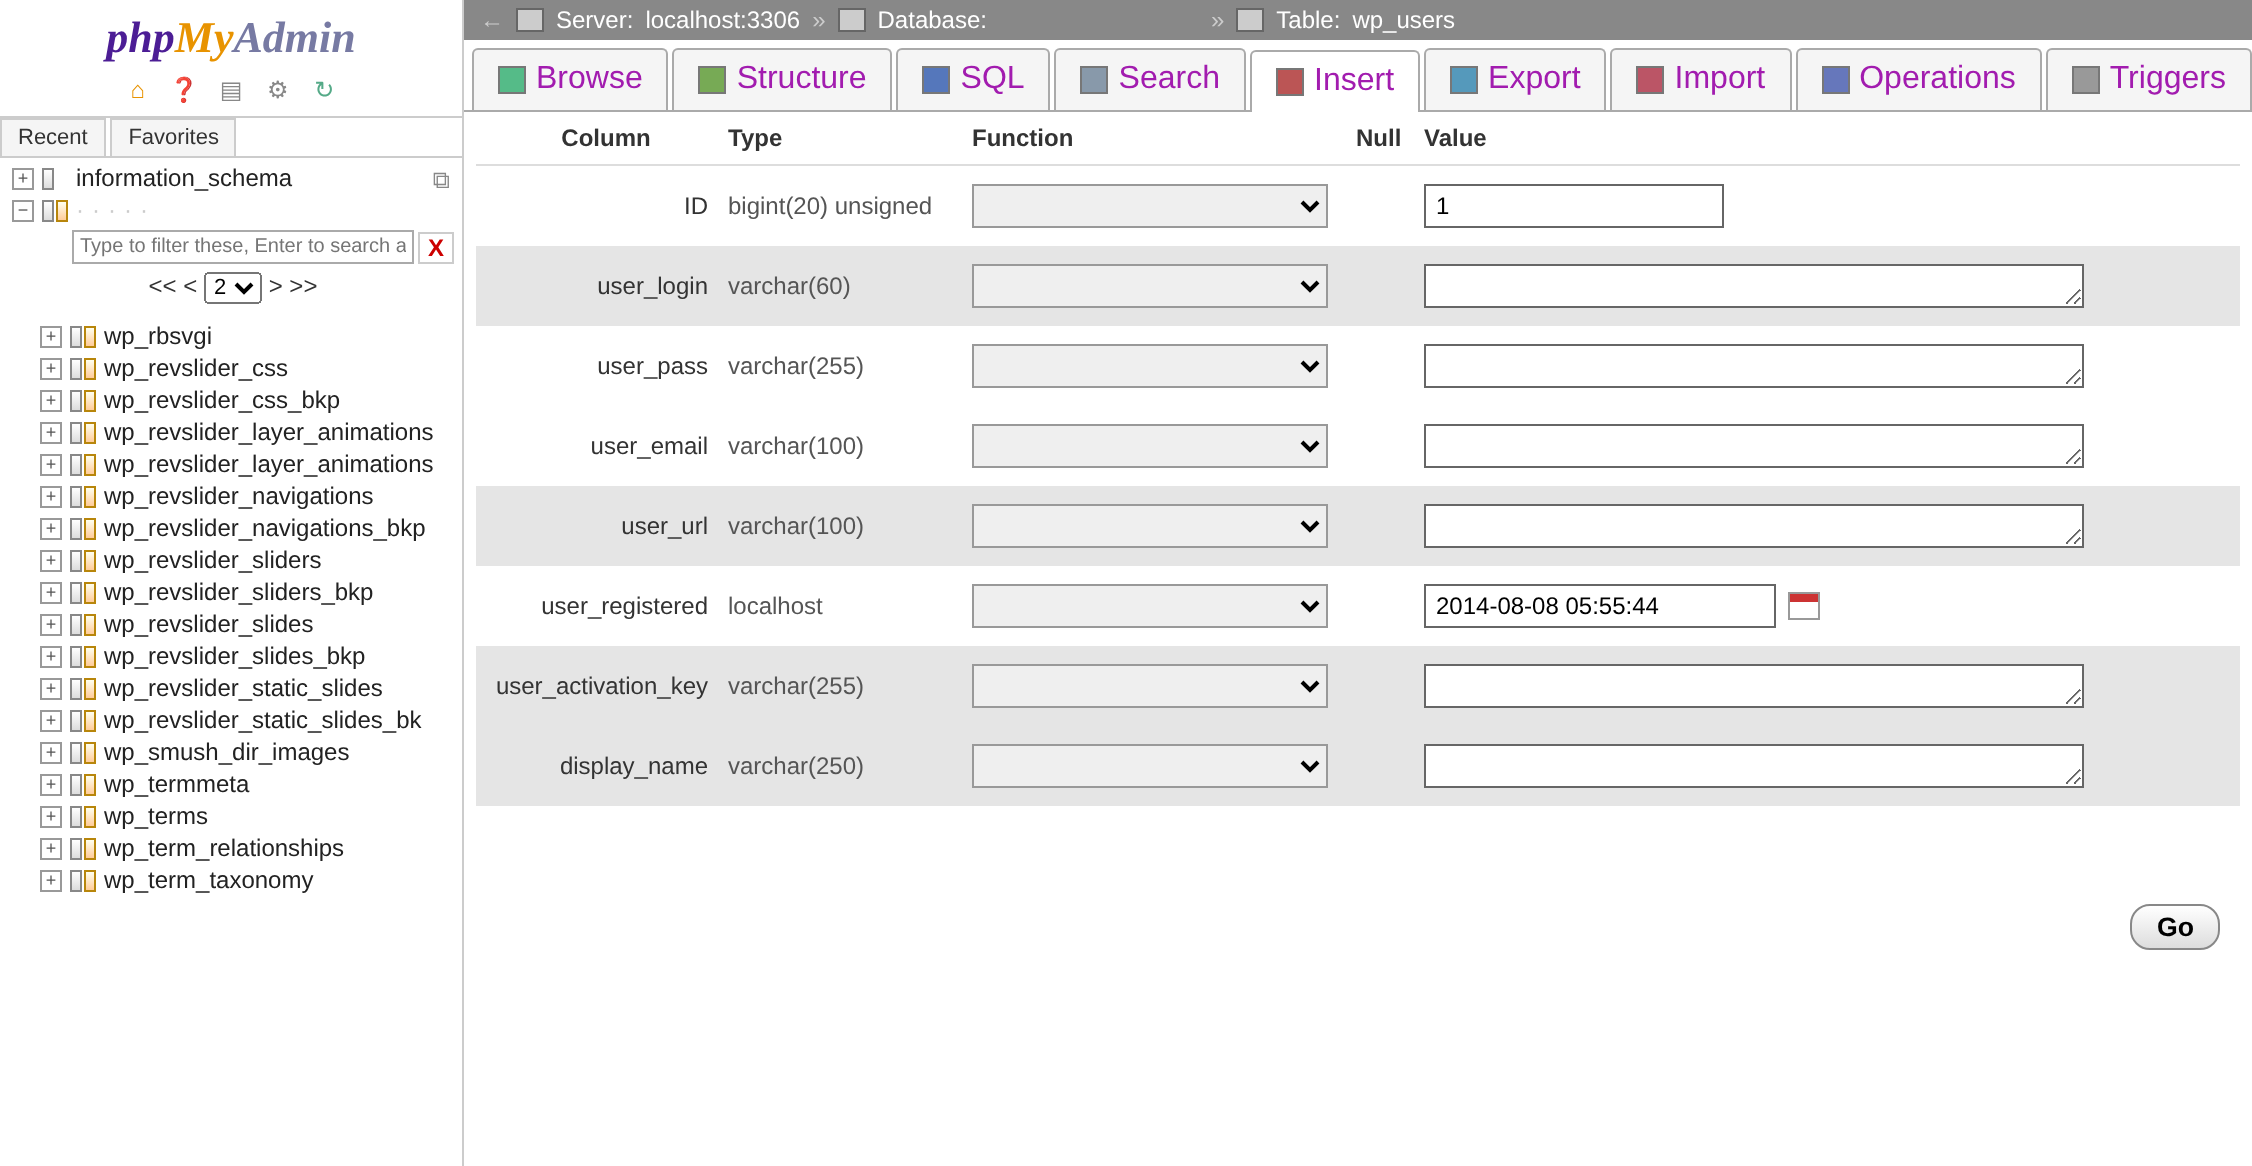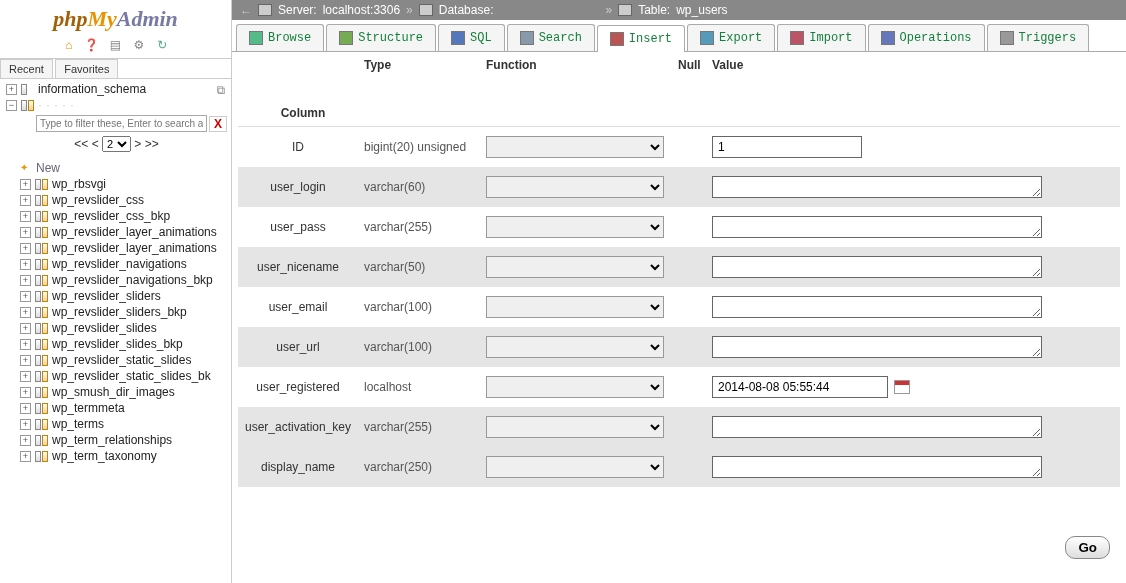--- a/index.html
+++ b/index.html
@@ -1,20 +1,20 @@
 <!DOCTYPE html>
 <html><head>
 <meta charset="utf-8">
 <style>
 * { box-sizing: border-box; margin: 0; padding: 0; }
 body { font-family: sans-serif; font-size: 12px; color: #333; background: #fff; width: 1126px; height: 583px; overflow: hidden; display: flex; }
 .sidebar { width: 232px; height: 100%; background: #fff; border-right: 1px solid #ccc; display: flex; flex-direction: column; overflow: hidden; }
 .logo { text-align: center; padding: 6px 0 2px; }
 .logo-text { font-family: Georgia, serif; font-size: 22px; font-weight: bold; font-style: italic; }
-.logo-php { color: #a16207; }
+.logo-php { color: #4c1d95; }
 .logo-my { color: #e89300; font-style: italic; }
 .logo-admin { color: #777aa3; }
 .icon-row { text-align: center; padding: 4px 0; }
 .icon-row span { display: inline-block; width: 16px; height: 16px; margin: 0 2px; }
 .tabbar { border-top: 1px solid #ccc; border-bottom: 1px solid #ccc; }
 .tabbar span { display: inline-block; padding: 3px 8px; border: 1px solid #ccc; border-bottom: none; background: #f5f5f5; margin-right: -1px; font-size: 11px; text-align: right; }
 .tree-wrap { flex: 1; overflow-y: auto; padding: 2px 0 0 2px; position: relative; }
 .link-icon { position: absolute; right: 6px; top: 4px; color: #888; }
 .filter-row { margin: 2px 4px 4px 34px; display: flex; align-items: center; gap: 2px; }
 .filter-row input { flex: 1; font-size: 10px; color: #999; padding: 2px 3px; border: 1px solid #aaa; }
@@ -33,31 +33,31 @@
 .tree-label.link { color: #667; }
 .main { flex: 1; height: 100%; display: flex; flex-direction: column; background: #fff; overflow: hidden; }
 .breadcrumb { background: #888; color: #fff; padding: 3px 8px; display: flex; align-items: center; gap: 6px; font-size: 12px; }
 .bc-arrow { color: #ccc; }
 .bc-ico { width: 14px; height: 12px; background: #ccc; border: 1px solid #666; }
 .bc-sep { color: #ccc; }
 .topnav { display: flex; padding: 4px 4px 0; border-bottom: 1px solid #aaa; background: #fff; }
 .topnav-item { display: flex; align-items: center; gap: 5px; padding: 6px 12px; border: 1px solid #aaa; border-bottom: none; margin-right: 2px; background: #f5f5f5; border-radius: 3px 3px 0 0; }
 .topnav-item.active { background: #fff; position: relative; top: 1px; }
 .topnav-item .tico { width: 14px; height: 14px; }
-.topnav-item .tlbl { color: #15803d; font-size: 12px; font-family: Liberation Mono, monospace; }
+.topnav-item .tlbl { color: #a21caf; font-size: 16px; }
 .form-area { flex: 1; overflow-y: auto; padding: 0 6px 10px; }
 .hdr-row { display: flex; font-weight: bold; padding: 6px 4px; border-bottom: 1px solid #ddd; }
-.col-c { width: 122px; text-align: center; margin-top: 48px; }
+.col-c { width: 122px; text-align: center; }
 .col-t { width: 122px; }
 .col-f { width: 192px; }
 .col-n { width: 34px; }
 .col-v { flex: 1; }
 .data-row { display: flex; align-items: center; padding: 9px 4px; }
 .data-row.odd { background: #e5e5e5; }
-.cell-col { width: 122px; text-align: center; padding-right: 10px; }
+.cell-col { width: 122px; text-align: right; padding-right: 10px; }
 .cell-type { width: 122px; color: #555; }
 .cell-func { width: 192px; }
 .cell-func select { width: 178px; height: 22px; border: 1px solid #999; }
 .cell-null { width: 34px; }
 .cell-val { flex: 1; display: flex; align-items: center; gap: 6px; }
 .cell-val input { height: 22px; border: 1px solid #666; padding: 2px 5px; font-size: 12px; }
 .cell-val textarea { height: 22px; border: 1px solid #666; padding: 2px 5px; font-size: 12px; resize: both; background: #fff; }
 .w-short { width: 92px; }
 .w-med { width: 150px; }
 .w-long { width: 330px; }
@@ -104,24 +104,20 @@
     </div>
     <div class="filter-row">
       <input placeholder="Type to filter these, Enter to search all" style="">
       <span class="filter-x">X</span>
     </div>
     <div class="pager">
       <span>&lt;&lt; &lt;</span>
       <select><option>2</option></select>
       <span>&gt; &gt;&gt;</span>
     </div>
-    <div class="tree-node indent1">
-      <span class="new-ico"></span>
-      <span class="tree-label link">New</span>
-    </div>
     <div id="table-list">
         <div class="tree-node indent1">
           <span class="plus-box">+</span>
           <span class="db-ico">
             <span></span>
             <span class="c2"></span>
           </span>
           <span class="tree-label">wp_rbsvgi</span>
         </div>
         <div class="tree-node indent1">
@@ -346,29 +342,20 @@
         </div>
         <div class="data-row">
           <div class="cell-col">user_pass</div>
           <div class="cell-type">varchar(255)</div>
           <div class="cell-func"><select><option></option></select></div>
           <div class="cell-null"></div>
           <div class="cell-val">
             <textarea class="w-long" style=""></textarea>
           </div>
         </div>
-        <div class="data-row odd">
-          <div class="cell-col">user_nicename</div>
-          <div class="cell-type">varchar(50)</div>
-          <div class="cell-func"><select><option></option></select></div>
-          <div class="cell-null"></div>
-          <div class="cell-val">
-            <textarea class="w-long" style=""></textarea>
-          </div>
-        </div>
         <div class="data-row">
           <div class="cell-col">user_email</div>
           <div class="cell-type">varchar(100)</div>
           <div class="cell-func"><select><option></option></select></div>
           <div class="cell-null"></div>
           <div class="cell-val">
             <textarea class="w-long" style=""></textarea>
           </div>
         </div>
         <div class="data-row odd">

